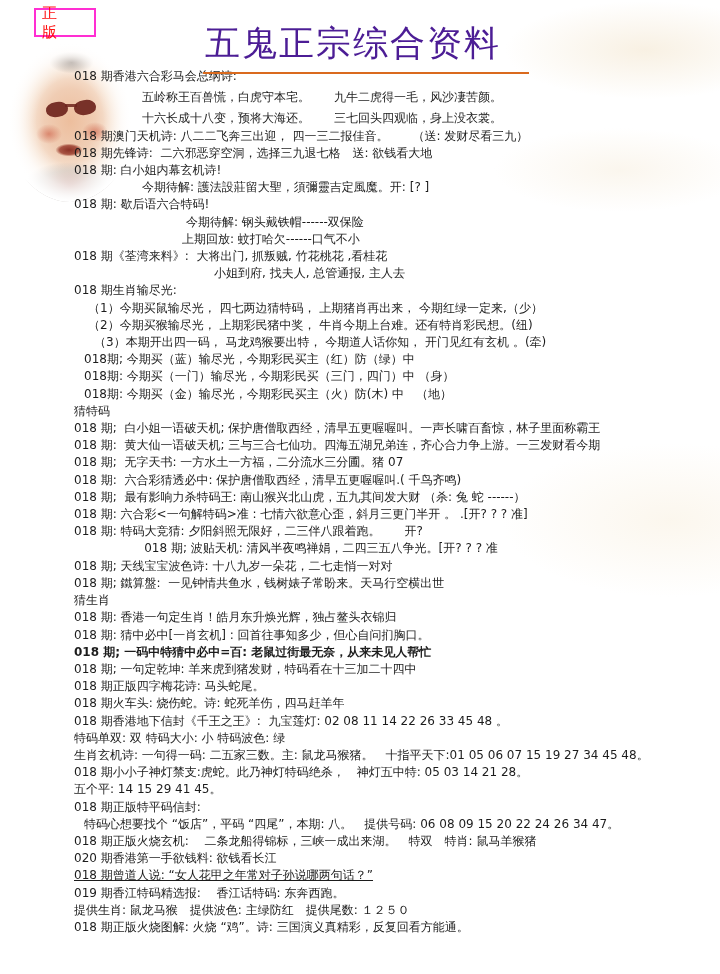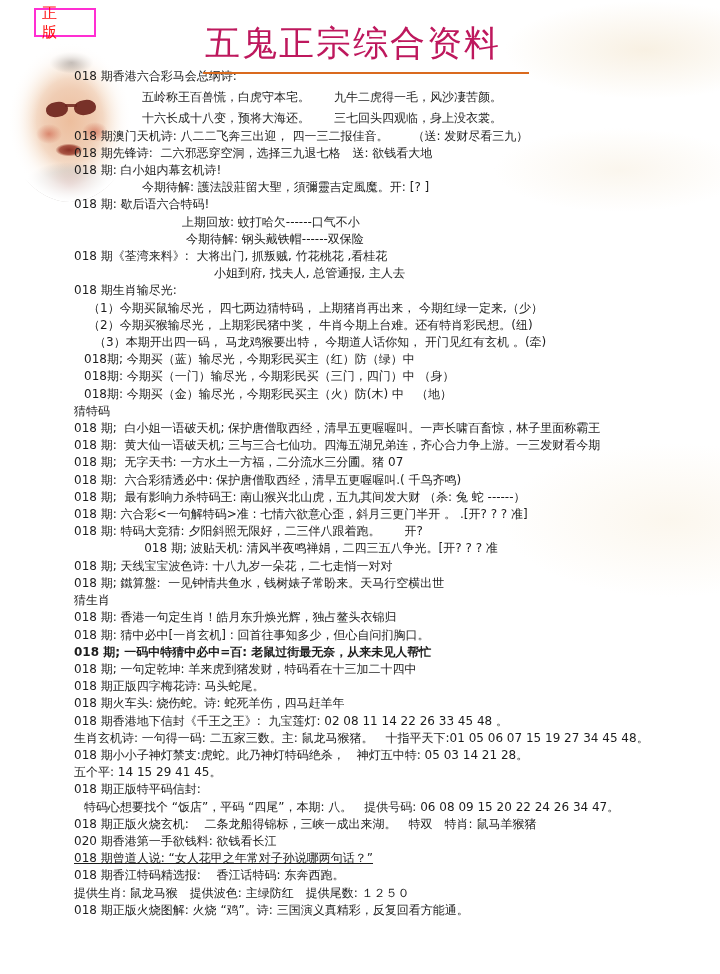--- a/index.html
+++ b/index.html
@@ -17,21 +17,21 @@
   .badge{
     position:absolute;left:34px;top:8px;width:52px;height:25px;
     border:2px solid #ff2ed2;background:#fff;
     display:flex;align-items:center;justify-content:center;
     color:#ff1111;font-size:15px;letter-spacing:6px;padding-left:6px;
     z-index:5;
   }
   .title{
     position:absolute;left:203px;top:20px;margin:0;z-index:4;
     font-size:35px;font-weight:normal;letter-spacing:2px;
-    color:#be185d;border-bottom:2px solid #da6a1e;
+    color:#4c1d95;border-bottom:2px solid #da6a1e;
     padding:0 28px 5px 2px;white-space:nowrap;
   }
   
   .portrait{
     position:absolute;left:6px;top:40px;width:128px;height:162px;
     border-radius:50%;z-index:1;overflow:hidden;
     background:radial-gradient(closest-side,#edbe9d 0%,#f0cdb4 40%,#f8e6d6 66%,#ffffff 96%);
   }
   .portrait .p-hair{
     position:absolute;left:28%;top:5%;width:46%;height:18%;border-radius:50%;
@@ -96,22 +96,22 @@
 
 <div id="lines" class="content">
     <div class="line" style="padding-left: 0px;">018 期香港六合彩马会总纲诗:</div>
     <div class="line" style="padding-left: 68px; margin-top: 4px;">五岭称王百兽慌，白虎守本宅。　　九牛二虎得一毛，风沙凄苦颜。</div>
     <div class="line" style="padding-left: 68px; margin-top: 4px;">十六长成十八变，预将大海还。　　三七回头四观临，身上没衣裳。</div>
     <div class="line" style="padding-left: 0px;">018 期澳门天机诗: 八二二飞奔三出迎， 四一三二报佳音。　　（送: 发财尽看三九）</div>
     <div class="line" style="padding-left: 0px;">018 期先锋诗:  二六邪恶穿空洞，选择三九退七格　送: 欲钱看大地</div>
     <div class="line" style="padding-left: 0px;">018 期: 白小姐内幕玄机诗!</div>
     <div class="line" style="padding-left: 68px;">今期待解: 護法設莊留大聖，須彌靈吉定風魔。开: [? ]</div>
     <div class="line" style="padding-left: 0px;">018 期: 歇后语六合特码!</div>
+    <div class="line" style="padding-left: 112px;">今期待解: 钢头戴铁帽------双保险</div>
     <div class="line" style="padding-left: 108px;">上期回放: 蚊打哈欠------口气不小</div>
-    <div class="line" style="padding-left: 112px;">今期待解: 钢头戴铁帽------双保险</div>
     <div class="line" style="padding-left: 0px;">018 期《荃湾来料》:  大将出门, 抓叛贼, 竹花桃花 ,看桂花</div>
     <div class="line" style="padding-left: 140px;">小姐到府, 找夫人, 总管通报, 主人去</div>
     <div class="line" style="padding-left: 0px;">018 期生肖输尽光:</div>
     <div class="line" style="padding-left: 14px;">（1）今期买鼠输尽光， 四七两边猜特码， 上期猪肖再出来， 今期红绿一定来,（少）</div>
     <div class="line" style="padding-left: 14px;">（2）今期买猴输尽光， 上期彩民猪中奖， 牛肖今期上台难。还有特肖彩民想。(纽)</div>
     <div class="line" style="padding-left: 20px;">（3）本期开出四一码， 马龙鸡猴要出特， 今期道人话你知， 开门见红有玄机 。(牵)</div>
     <div class="line" style="padding-left: 10px;">018期; 今期买（蓝）输尽光，今期彩民买主（红）防（绿）中</div>
     <div class="line" style="padding-left: 10px;">018期: 今期买（一门）输尽光，今期彩民买（三门，四门）中 （身）</div>
     <div class="line" style="padding-left: 10px;">018期: 今期买（金）输尽光，今期彩民买主（火）防(木) 中　（地）</div>
     <div class="line" style="padding-left: 0px;">猜特码</div>
@@ -126,24 +126,25 @@
     <div class="line" style="padding-left: 0px;">018 期; 天线宝宝波色诗: 十八九岁一朵花，二七走悄一对对</div>
     <div class="line" style="padding-left: 0px;">018 期; 鐵算盤:  一见钟情共鱼水，钱树婊子常盼来。天马行空横出世</div>
     <div class="line" style="padding-left: 0px;">猜生肖</div>
     <div class="line" style="padding-left: 0px;">018 期: 香港一句定生肖！皓月东升焕光辉，独占鳌头衣锦归</div>
     <div class="line" style="padding-left: 0px;">018 期: 猜中必中[一肖玄机] : 回首往事知多少，但心自问扪胸口。</div>
     <div class="line" style="padding-left: 0px; font-weight: bold;">018 期; 一码中特猜中必中=百: 老鼠过街最无奈，从来未见人帮忙</div>
     <div class="line" style="padding-left: 0px;">018 期; 一句定乾坤: 羊来虎到猪发财，特码看在十三加二十四中</div>
     <div class="line" style="padding-left: 0px;">018 期正版四字梅花诗: 马头蛇尾。</div>
     <div class="line" style="padding-left: 0px;">018 期火车头: 烧伤蛇。诗: 蛇死羊伤，四马赶羊年</div>
     <div class="line" style="padding-left: 0px;">018 期香港地下信封《千王之王》:  九宝莲灯: 02 08 11 14 22 26 33 45 48 。</div>
+    <div class="line" style="padding-left: 0px;">特码单双: 双 特码大小: 小 特码波色: 绿</div>
     <div class="line" style="padding-left: 0px;">生肖玄机诗: 一句得一码: 二五家三数。主: 鼠龙马猴猪。　十指平天下:01 05 06 07 15 19 27 34 45 48。</div>
     <div class="line" style="padding-left: 0px;">018 期小小子神灯禁支:虎蛇。此乃神灯特码绝杀，　神灯五中特: 05 03 14 21 28。</div>
     <div class="line" style="padding-left: 0px;">五个平: 14 15 29 41 45。</div>
     <div class="line" style="padding-left: 0px;">018 期正版特平码信封:</div>
     <div class="line" style="padding-left: 10px;">特码心想要找个 “饭店”，平码 “四尾”，本期: 八。　提供号码: 06 08 09 15 20 22 24 26 34 47。</div>
     <div class="line" style="padding-left: 0px;">018 期正版火烧玄机:　 二条龙船得锦标，三峡一成出来湖。　特双　特肖: 鼠马羊猴猪</div>
     <div class="line" style="padding-left: 0px;">020 期香港第一手欲钱料: 欲钱看长江</div>
     <div class="line" style="padding-left: 0px; text-decoration: underline;">018 期曾道人说: “女人花甲之年常对子孙说哪两句话？”</div>
-    <div class="line" style="padding-left: 0px;">018 期香江特码精选报:　 香江话特码: 东奔西跑。</div>
+    <div class="line" style="padding-left: 0px;">019 期香江特码精选报:　 香江话特码: 东奔西跑。</div>
     <div class="line" style="padding-left: 0px;">提供生肖: 鼠龙马猴　提供波色: 主绿防红　提供尾数: １２５０</div>
     <div class="line" style="padding-left: 0px;">018 期正版火烧图解: 火烧 “鸡”。诗: 三国演义真精彩，反复回看方能通。</div>
   </div>
 
 </body></html>

